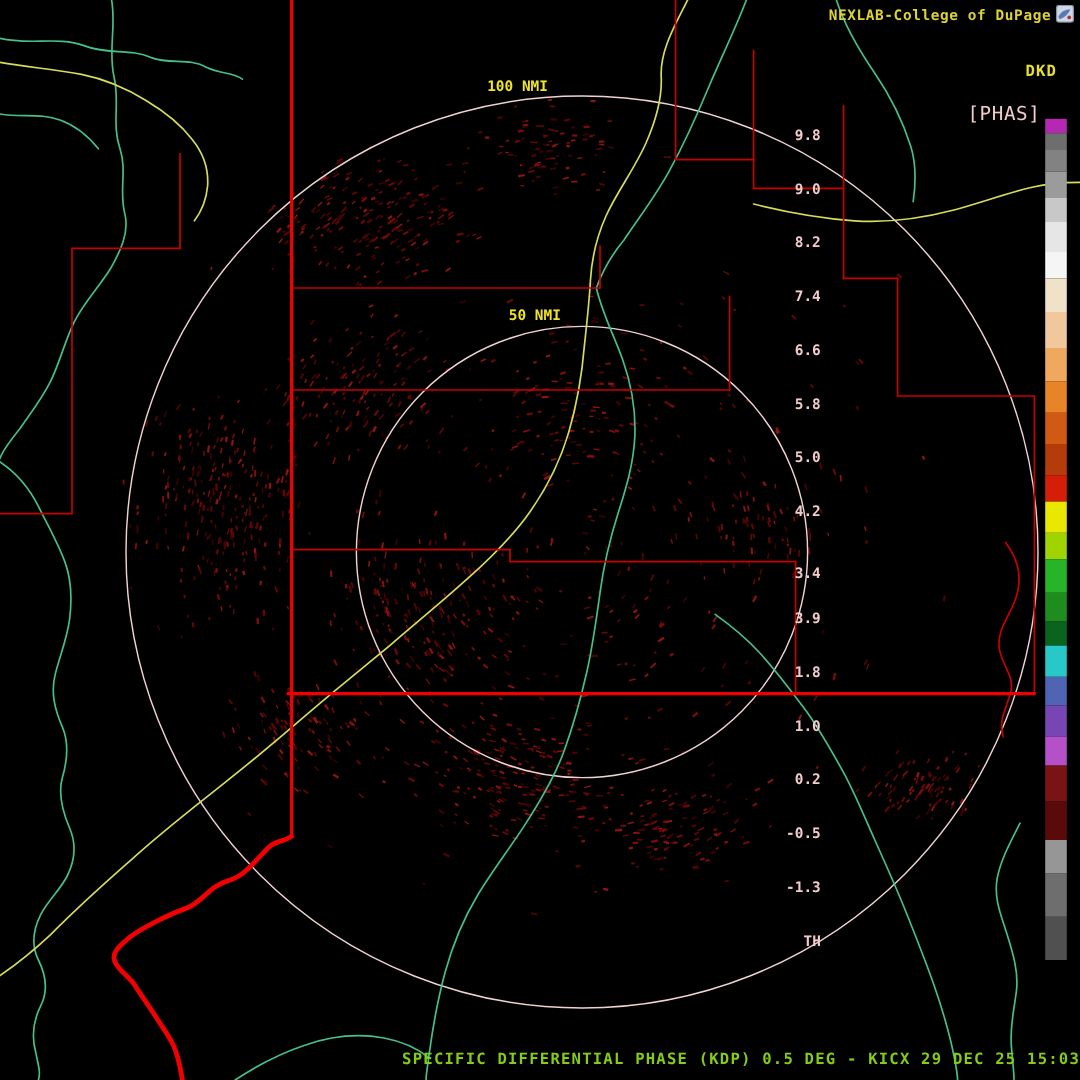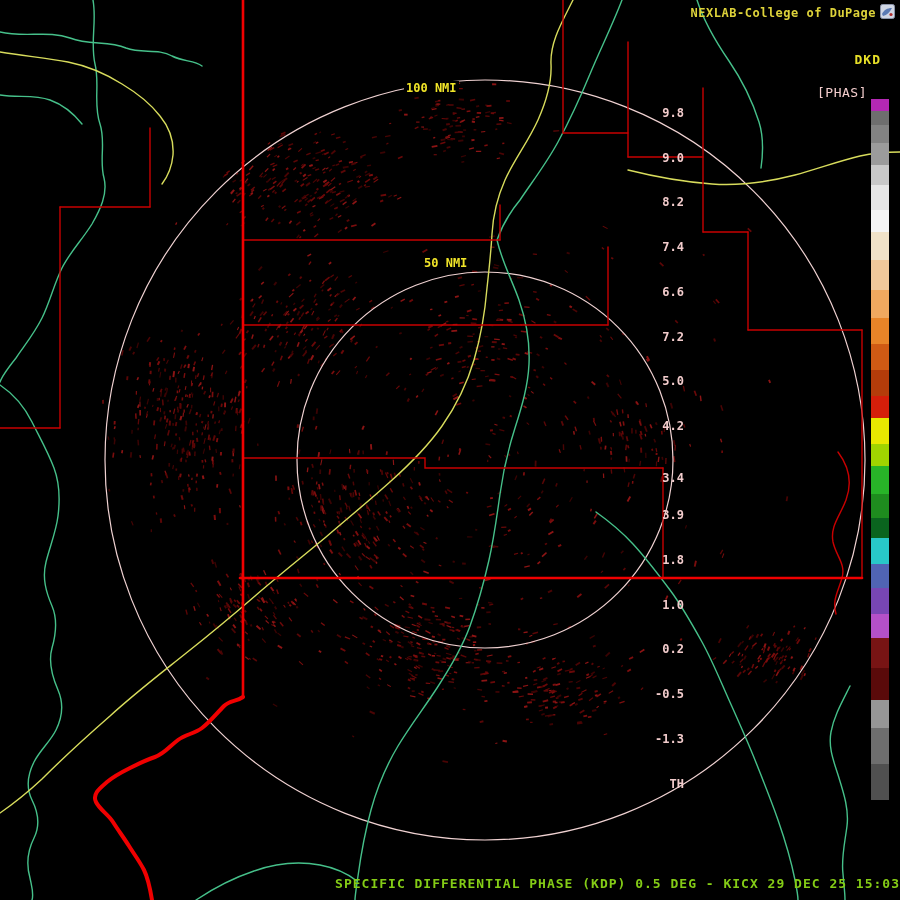--- a/index.html
+++ b/index.html
@@ -2,26 +2,26 @@
 <html><head>
 <meta charset="utf-8">
 <style>
   html,body{margin:0;padding:0;background:#000;}
   .screen{position:relative;width:900px;height:900px;background:#000;overflow:hidden;
           font-family:"DejaVu Sans Mono",monospace;}
   #map{position:absolute;left:0;top:0;width:900px;height:900px;}
   .brand{position:absolute;top:6px;right:24px;color:#ddd23a;font-size:12px;font-weight:bold;letter-spacing:0.5px;}
   .logo{position:absolute;top:4px;right:5px;width:15px;height:15px;}
   .product-code{position:absolute;top:52px;right:19px;color:#e8e028;font-size:13px;font-weight:bold;letter-spacing:1px;}
-  .units{position:absolute;top:85px;right:33px;color:#f2cccc;font-size:13px;letter-spacing:0.5px;}
+  .units{position:absolute;top:85px;right:33px;color:#f2cccc;font-size:16px;letter-spacing:0.5px;}
   #colorbar{position:absolute;top:99px;left:871px;width:18px;font-size:0;}
   #ticks{position:absolute;left:0;top:0;width:720px;height:900px;pointer-events:none;}
   .tick{position:absolute;right:36px;width:46px;text-align:right;color:#f2cccc;font-size:12px;font-weight:bold;}
   .ring-label{position:absolute;color:#f0e428;font-size:12px;font-weight:bold;background:#000;padding:0 2px;}
-  .ring-label.outer{left:404px;top:65px;margin-top:16px;}
+  .ring-label.outer{left:404px;top:65px;}
   .ring-label.inner{left:422px;top:256px;}
   .status{position:absolute;left:0;right:0;top:876px;text-align:right;color:#84cc16;
           font-size:13px;font-weight:bold;letter-spacing:1px;}
 </style>
 </head>
 <body>
 
 <div class="screen">
 
   <svg id="map" viewBox="0 0 900 900" xmlns="http://www.w3.org/2000/svg">
@@ -1966,21 +1966,21 @@
       <div style="height: 28px; background: rgb(150, 150, 150);"></div>
       <div style="height: 36px; background: rgb(110, 110, 110);"></div>
       <div style="height: 36px; background: rgb(80, 80, 80);"></div>
     </div>
   <div id="ticks">
       <div class="tick" style="top: 106px;">9.8</div>
       <div class="tick" style="top: 150.7px;">9.0</div>
       <div class="tick" style="top: 195.4px;">8.2</div>
       <div class="tick" style="top: 240.1px;">7.4</div>
       <div class="tick" style="top: 284.8px;">6.6</div>
-      <div class="tick" style="top: 329.5px;">7.2</div>
+      <div class="tick" style="top: 329.5px;">5.8</div>
       <div class="tick" style="top: 374.2px;">5.0</div>
       <div class="tick" style="top: 418.9px;">4.2</div>
       <div class="tick" style="top: 471px;">3.4</div>
       <div class="tick" style="top: 508.3px;">3.9</div>
       <div class="tick" style="top: 553px;">1.8</div>
       <div class="tick" style="top: 597.7px;">1.0</div>
       <div class="tick" style="top: 642.4px;">0.2</div>
       <div class="tick" style="top: 687.1px;">-0.5</div>
       <div class="tick" style="top: 731.8px;">-1.3</div>
       <div class="tick" style="top: 776.5px; text-align: right;">TH</div>

